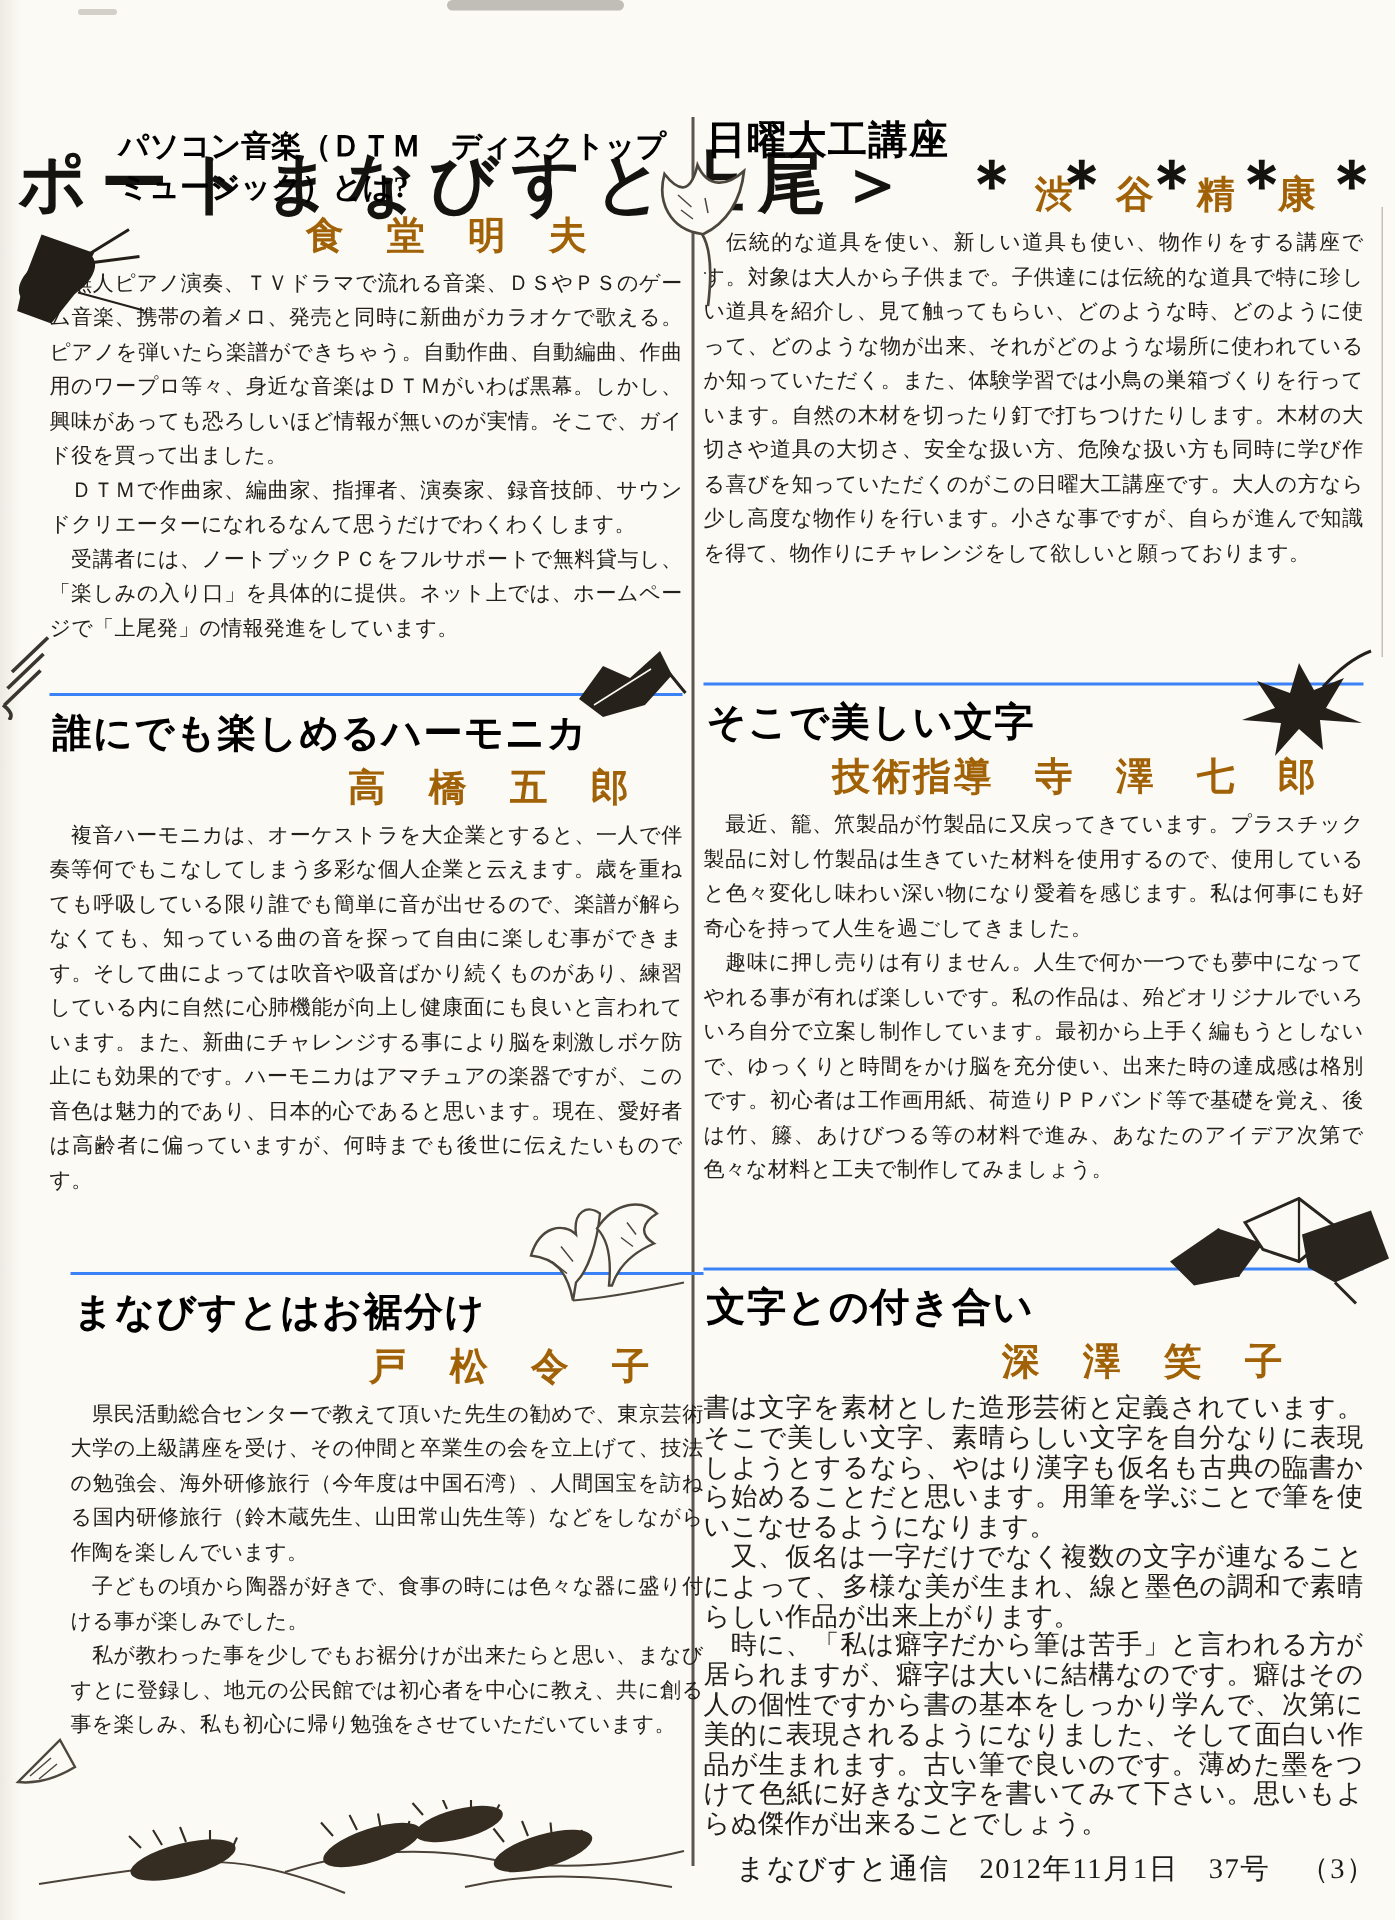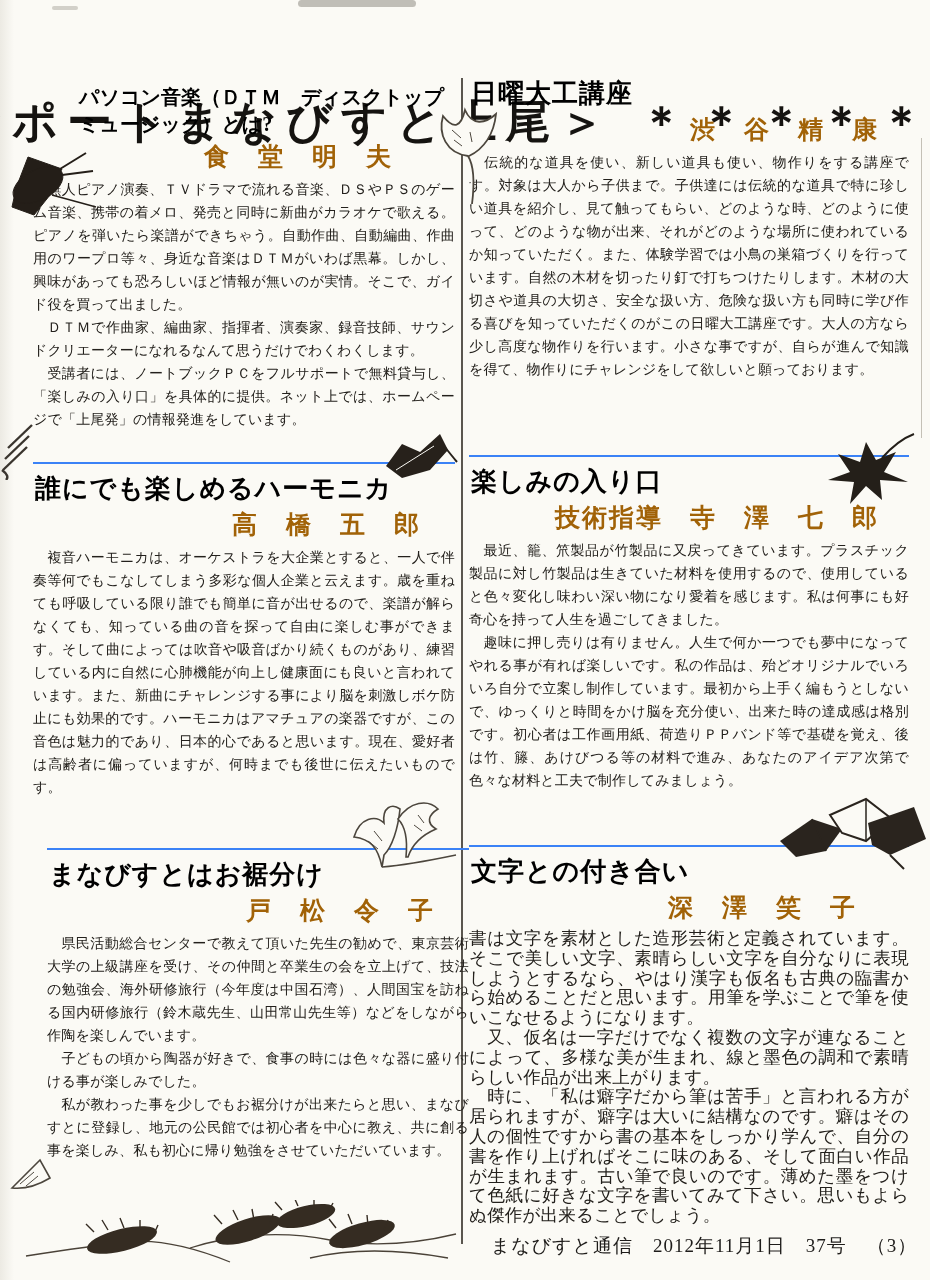--- a/index.html
+++ b/index.html
@@ -100,35 +100,35 @@
 
   <div class="sec" style="top:76px;">
     <h2 class="art-title">日曜大工講座</h2>
     <div class="art-author" style="padding-right:30px;">渋　谷　精　康</div>
     <div class="body-text">
       <p>　伝統的な道具を使い、新しい道具も使い、物作りをする講座です。対象は大人から子供まで。子供達には伝統的な道具で特に珍しい道具を紹介し、見て触ってもらい、どのような時、どのように使って、どのような物が出来、それがどのような場所に使われているか知っていただく。また、体験学習では小鳥の巣箱づくりを行っています。自然の木材を切ったり釘で打ちつけたりします。木材の大切さや道具の大切さ、安全な扱い方、危険な扱い方も同時に学び作る喜びを知っていただくのがこの日曜大工講座です。大人の方なら少し高度な物作りを行います。小さな事ですが、自らが進んで知識を得て、物作りにチャレンジをして欲しいと願っております。</p>
     </div>
   </div>
 
   <div class="sec ruled" style="top:455px;">
-    <h2 class="art-title">楽しみの入り口</h2>
+    <h2 class="art-title">そこで美しい文字</h2>
     <div class="art-author" style="padding-right:30px;">技術指導　寺　澤　七　郎</div>
     <div class="body-text">
       <p>　最近、籠、笊製品が竹製品に又戻ってきています。プラスチック製品に対し竹製品は生きていた材料を使用するので、使用していると色々変化し味わい深い物になり愛着を感じます。私は何事にも好奇心を持って人生を過ごしてきました。</p>
       <p>　趣味に押し売りは有りません。人生で何か一つでも夢中になってやれる事が有れば楽しいです。私の作品は、殆どオリジナルでいろいろ自分で立案し制作しています。最初から上手く編もうとしないで、ゆっくりと時間をかけ脳を充分使い、出来た時の達成感は格別です。初心者は工作画用紙、荷造りＰＰバンド等で基礎を覚え、後は竹、籐、あけびつる等の材料で進み、あなたのアイデア次第で色々な材料と工夫で制作してみましょう。</p>
     </div>
   </div>
 
   <div class="sec ruled" style="top:845px;">
     <h2 class="art-title">文字との付き合い</h2>
     <div class="art-author" style="padding-right:52px;font-family:Liberation Mono, monospace;">深　澤　笑　子</div>
     <div class="body-text dense">
       <p>書は文字を素材とした造形芸術と定義されています。そこで美しい文字、素晴らしい文字を自分なりに表現しようとするなら、やはり漢字も仮名も古典の臨書から始めることだと思います。用筆を学ぶことで筆を使いこなせるようになります。</p>
       <p>　又、仮名は一字だけでなく複数の文字が連なることによって、多様な美が生まれ、線と墨色の調和で素晴らしい作品が出来上がります。</p>
-      <p>　時に、「私は癖字だから筆は苦手」と言われる方が居られますが、癖字は大いに結構なのです。癖はその人の個性ですから書の基本をしっかり学んで、自分の書を作り上げればそこに味のある、そして面白い作品が生まれます。古い筆で良いのです。薄めた墨をつけて色紙に好きな文字を書いてみて下さい。思いもよらぬ傑作が出来ることでしょう。</p>
+      <p>　時に、「私は癖字だから筆は苦手」と言われる方が居られますが、癖字は大いに結構なのです。癖はその人の個性ですから書の基本をしっかり学んで、次第に美的に表現されるようになりました、そして面白い作品が生まれます。古い筆で良いのです。薄めた墨をつけて色紙に好きな文字を書いてみて下さい。思いもよらぬ傑作が出来ることでしょう。</p>
     </div>
   </div>
 </div>
 
 <div class="footer">まなびすと通信　2012年11月1日　37号　（3）</div>
 
 <div class="decor" style="left:0;top:145px;">
   <svg width="100" height="82" viewBox="0 0 100 82">
     <g fill="#241e18" stroke="#241e18">
       <polygon points="28,12 62,24 50,46 18,38"></polygon>

